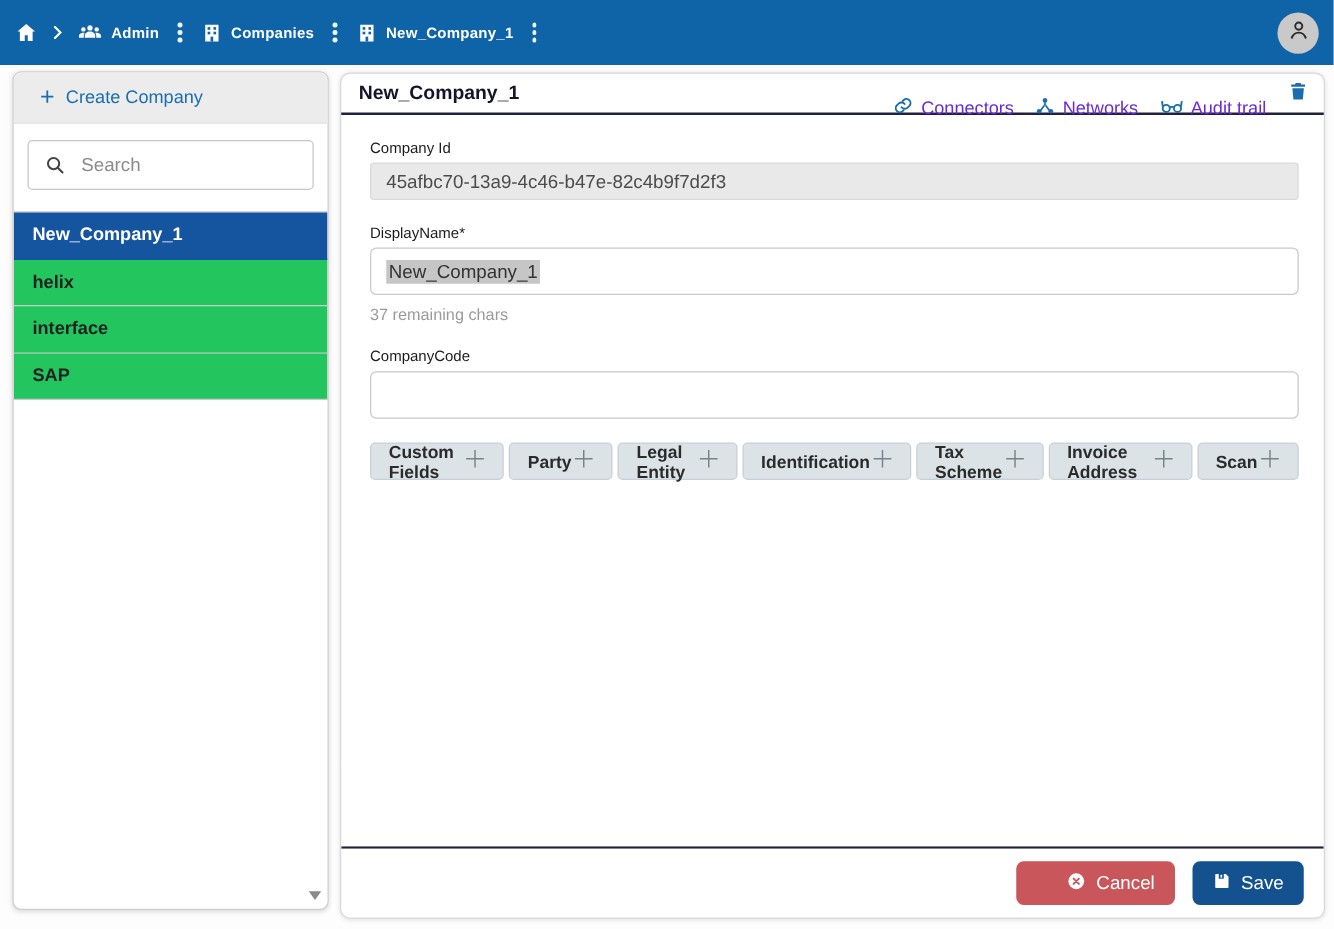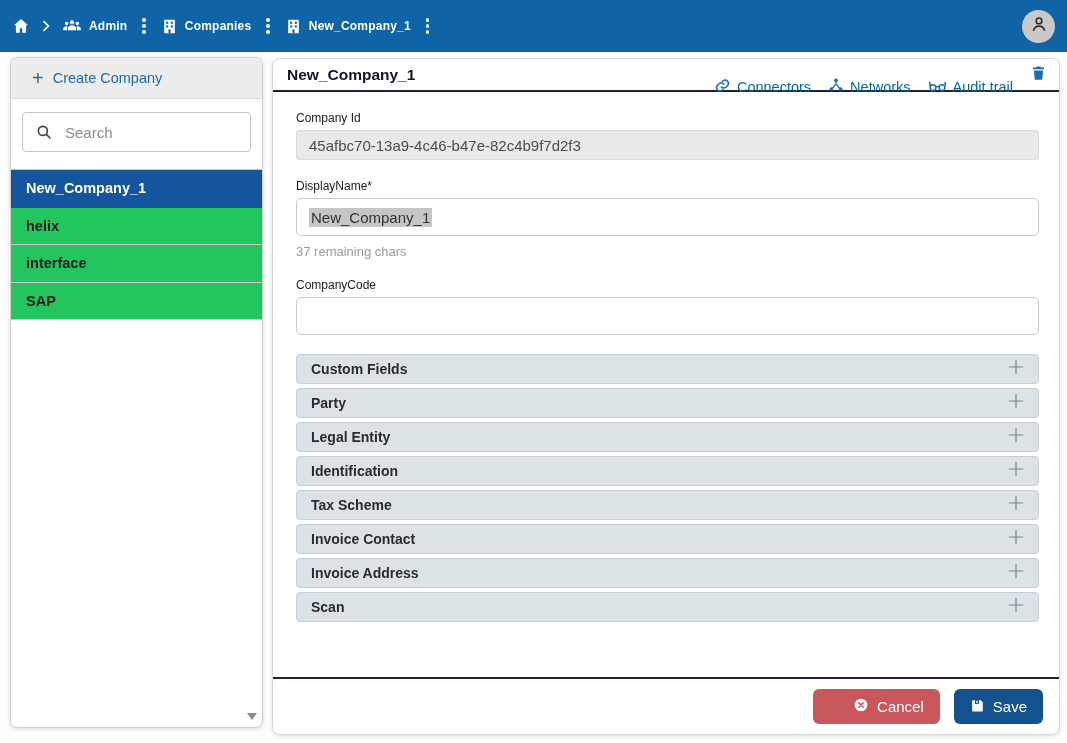--- a/index.html
+++ b/index.html
@@ -70,21 +70,21 @@
     box-shadow:0 1px 4px rgba(0,0,0,.12);
     display:flex; flex-direction:column;
   }
   .panel-header {
     height:33px; display:flex; align-items:center;
     padding:0 12px 0 14px; border-bottom:2px solid #21213d;
   }
   .panel-title { font-size:15.5px; font-weight:700; color:#14142b; flex:1; }
   .panel-actions { display:flex; align-items:center; gap:17px; }
   .action-link {
-    display:flex; align-items:center; gap:6px; color:#0369a1; font-size:14.5px;
+    display:flex; align-items:center; gap:6px; color:#6d28d9; font-size:14.5px;
     cursor:pointer; text-decoration:none;margin-top:24px;
   }
   .trash-btn { color:#1a6dae; }
 
   .panel-body { flex:1; padding:0 20px 0 23px; overflow:hidden; }
   .fld-label { display:block; margin-top:19px; font-size:12px; color:#1c1c1c; }
   .fld {
     margin-top:5px; border:1px solid #c9c9c9; border-radius:5px;
     display:flex; align-items:center; padding:0 12px; font-size:15px;
     background:#fff; width:100%;
@@ -92,21 +92,21 @@
   .fld.disabled { background:#e9e9e9; border-color:#dadada; color:#4c4c4c; height:30px; border-radius:3px; }
   .fld.editable { height:38px; color:#333; cursor:text; }
   .sel-text { background:#c6c6c6; padding:1px 2px; }
   .fld-input {
     margin-top:5px; height:38px; width:100%; border:1px solid #c9c9c9; border-radius:5px;
     padding:0 12px; font-size:15px; color:#333; outline:none;
     font-family:"Liberation Sans", sans-serif;
   }
   .hint { margin-top:8px; font-size:13px; color:#9a9a9a; }
 
-  .accordions { margin-top:19px; display:flex; flex-direction:column; gap:4px; }
+  .accordions { margin-top:19px; display:flex; flex-direction:row; gap:4px; }
   .acc-row {
     height:30px; background:#dce3e7; border:1px solid #c6d0d6; border-radius:4px;
     display:flex; align-items:center; padding:0 12px 0 14px; cursor:pointer;
   }
   .acc-label { flex:1; font-size:14px; font-weight:700; color:#2b2b2b; }
   .acc-plus { color:#75838a; }
 
   .panel-footer {
     height:57px; border-top:2px solid #21213d;
     display:flex; align-items:center; justify-content:flex-end;
@@ -318,26 +318,20 @@
                 <path d="M12 3.5v17M3.5 12h17"></path>
               </svg></span>
         </div>
         <div class="acc-row">
           <span class="acc-label">Tax Scheme</span>
           <span class="acc-plus"><svg width="20" height="20" viewBox="0 0 24 24" stroke="currentColor" stroke-width="1.4">
                 <path d="M12 3.5v17M3.5 12h17"></path>
               </svg></span>
         </div>
         <div class="acc-row">
-          <span class="acc-label">Invoice Contact</span>
-          <span class="acc-plus"><svg width="20" height="20" viewBox="0 0 24 24" stroke="currentColor" stroke-width="1.4">
-                <path d="M12 3.5v17M3.5 12h17"></path>
-              </svg></span>
-        </div>
-        <div class="acc-row">
           <span class="acc-label">Invoice Address</span>
           <span class="acc-plus"><svg width="20" height="20" viewBox="0 0 24 24" stroke="currentColor" stroke-width="1.4">
                 <path d="M12 3.5v17M3.5 12h17"></path>
               </svg></span>
         </div>
         <div class="acc-row">
           <span class="acc-label">Scan</span>
           <span class="acc-plus"><svg width="20" height="20" viewBox="0 0 24 24" stroke="currentColor" stroke-width="1.4">
                 <path d="M12 3.5v17M3.5 12h17"></path>
               </svg></span>

